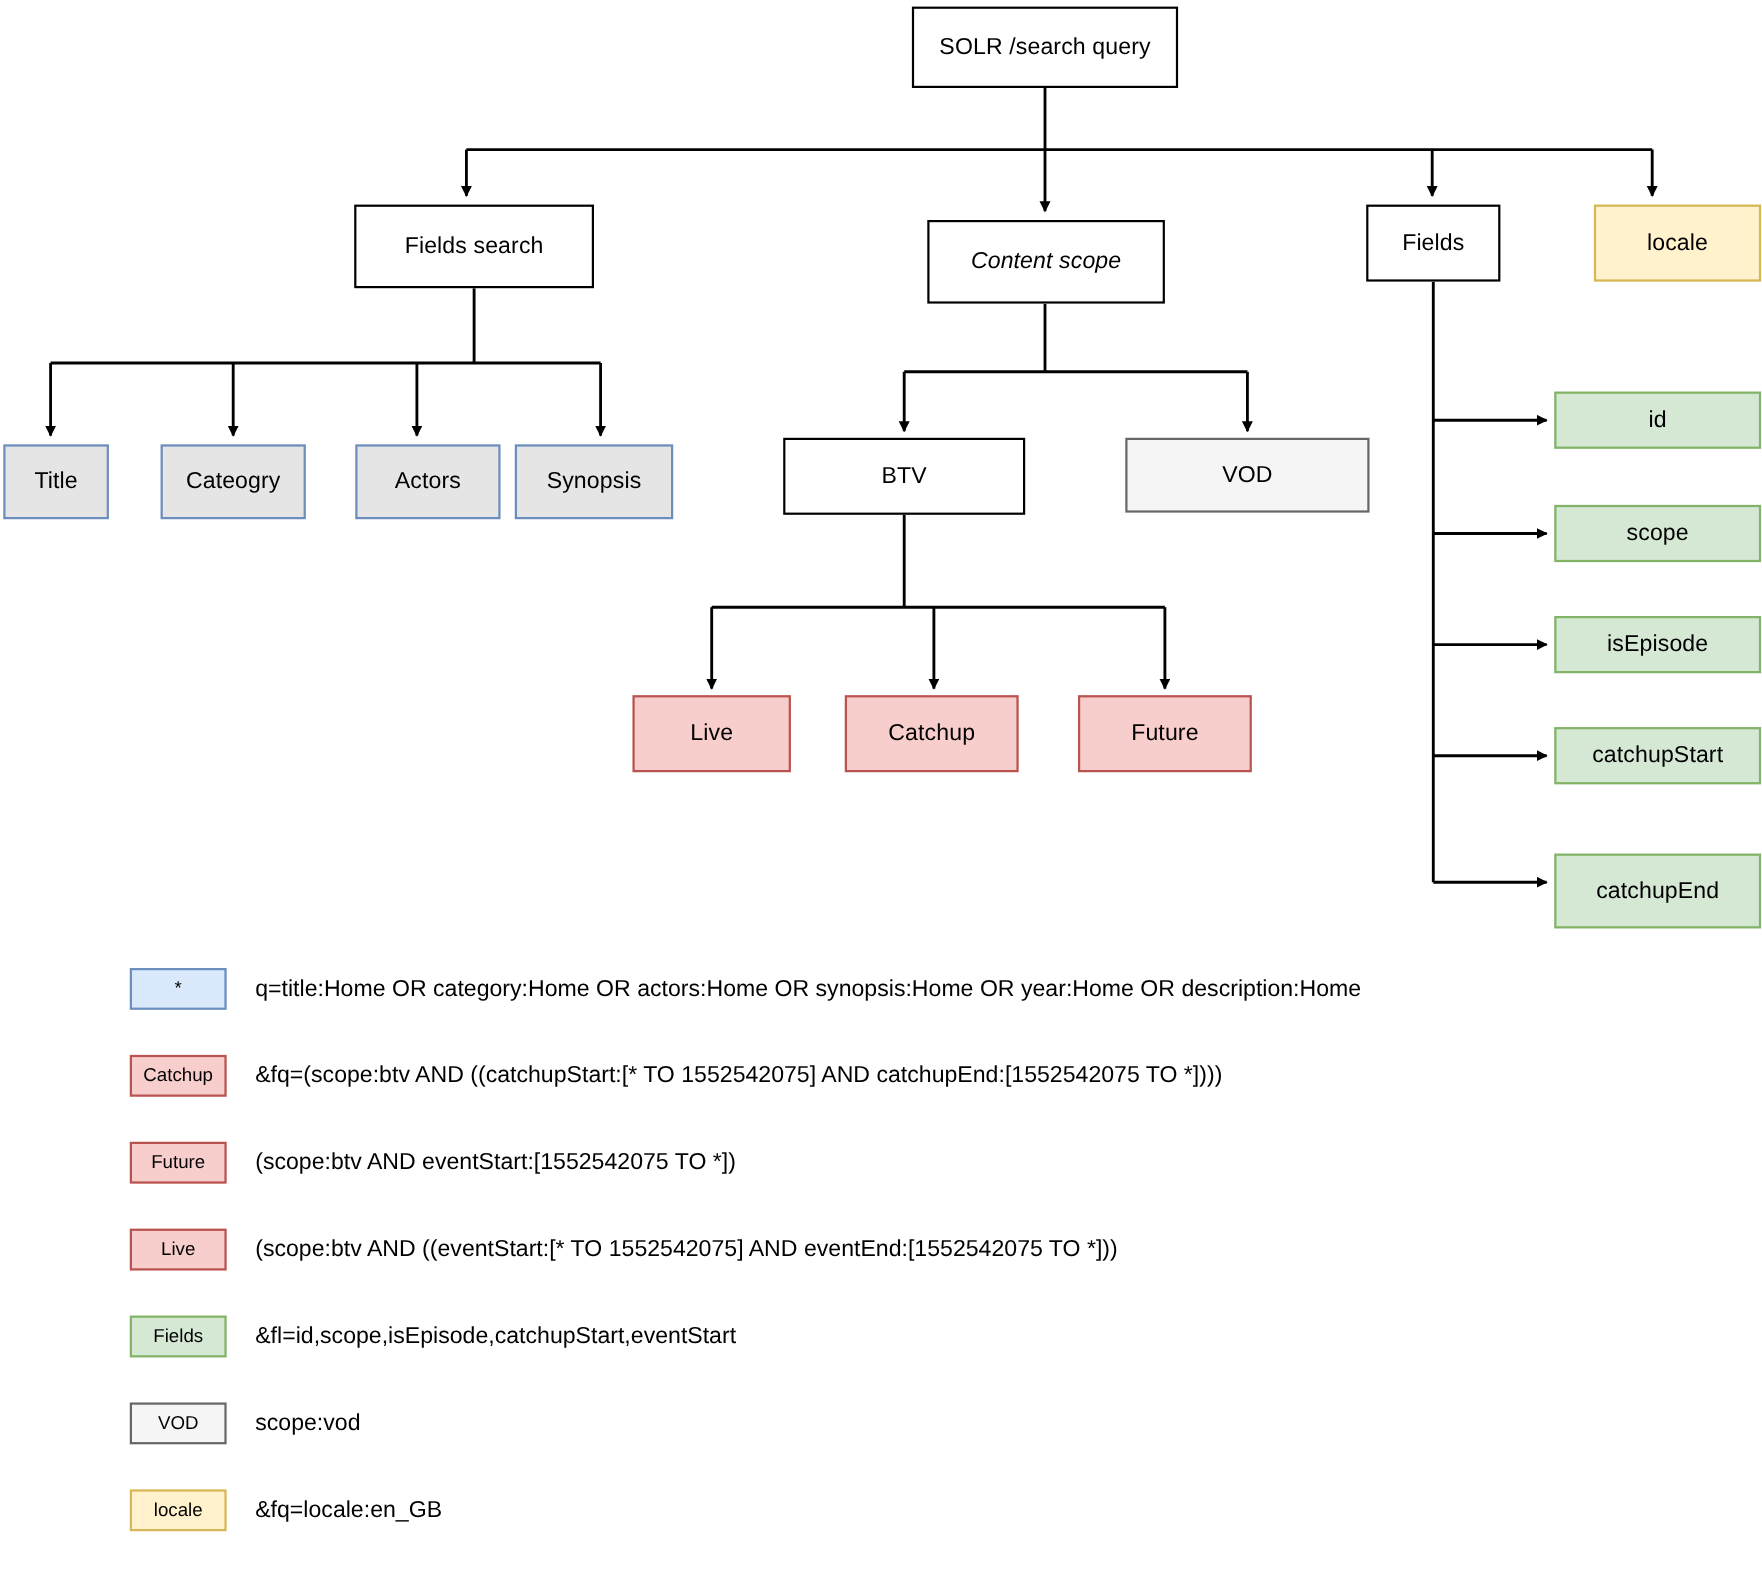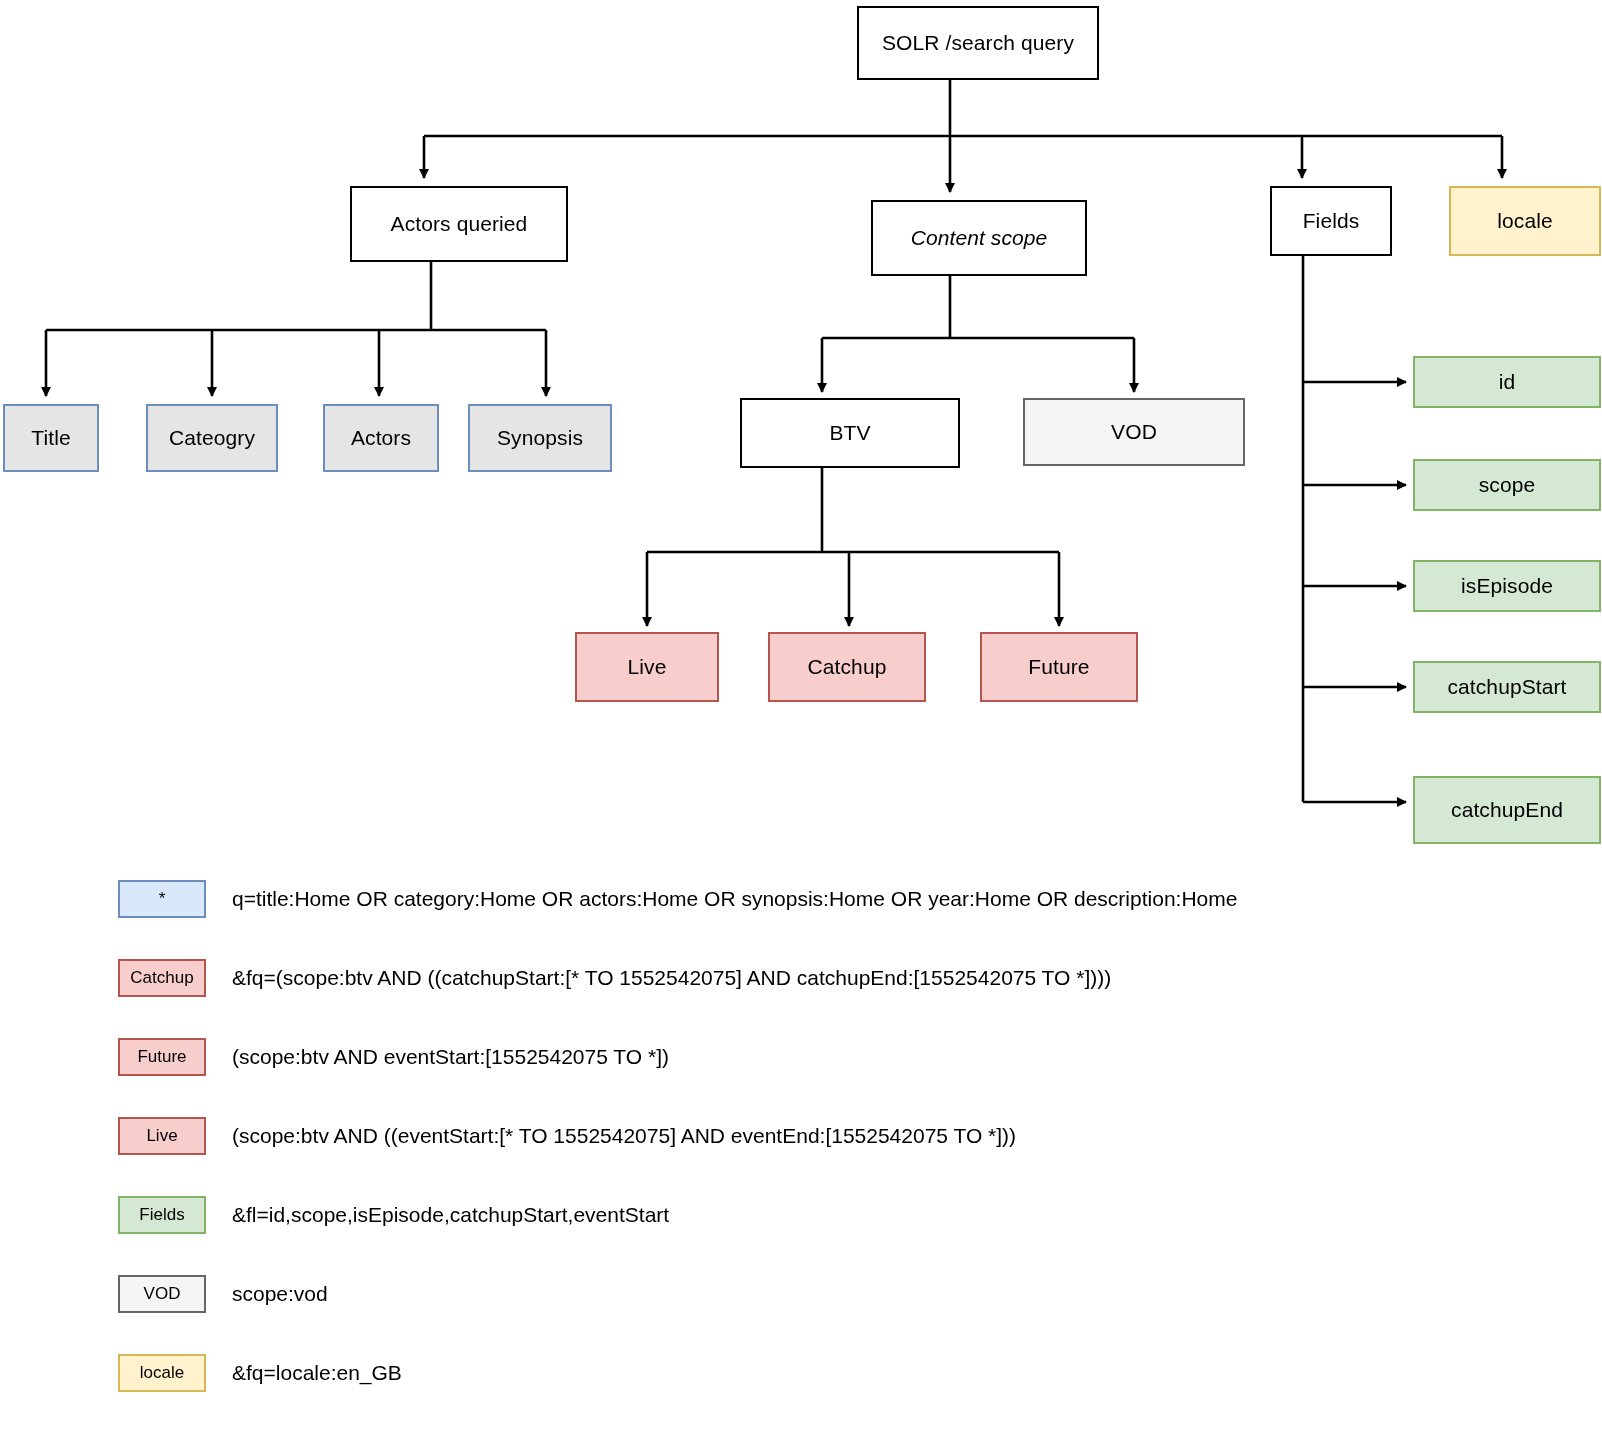--- a/index.html
+++ b/index.html
@@ -38,21 +38,21 @@
     justify-content: center;
     text-align: center;
     font-size: 21px;
     line-height: 1.15;
     letter-spacing: 0.1px;
     background: #ffffff;
     border: 2px solid #000000;
     color: #000000;
     white-space: nowrap;
   }
-  .node.plain   { background:#ffffff; border-color:#000000;margin-left:28px; }
+  .node.plain   { background:#ffffff; border-color:#000000; }
   .node.blue    { background:#e5e5e5; border-color:#6c8ebf; }
   .node.red     { background:#f8cecc; border-color:#b85450; }
   .node.green   { background:#d5e8d4; border-color:#82b366; }
   .node.yellow  { background:#fff2cc; border-color:#d6b656; }
   .node.grey    { background:#f5f5f5; border-color:#666666; }
 
   
   .legend {
     position: absolute;
     left: 0;
@@ -137,42 +137,42 @@
       <path d="M1303,687 L1406,687" marker-end="url(#arrow)"></path>
       <path d="M1303,802 L1406,802" marker-end="url(#arrow)"></path>
     </g>
   </svg>
 
   <div class="node plain" style="left:829px; top:6px; width:242px; height:74px;">
     <span>SOLR /search query</span>
   </div>
 
   <div class="node plain" style="left:322px; top:186px; width:218px; height:76px;">
-    <span>Actors queried</span>
+    <span>Fields search</span>
   </div>
 
   <div class="node plain" style="left:843px; top:200px; width:216px; height:76px;font-style:italic;">
     <span>Content scope</span>
   </div>
 
   <div class="node plain" style="left:1242px; top:186px; width:122px; height:70px;">
     <span>Fields</span>
   </div>
 
   <div class="node yellow" style="left:1449px; top:186px; width:152px; height:70px;">
     <span>locale</span>
   </div>
 
   <div class="node blue" style="left:3px; top:404px; width:96px; height:68px;">
     <span>Title</span>
   </div>
   <div class="node blue" style="left:146px; top:404px; width:132px; height:68px;">
     <span>Cateogry</span>
   </div>
-  <div class="node blue" style="left:323px; top:404px; width:116px; height:68px;">
+  <div class="node blue" style="left:323px; top:404px; width:132px; height:68px;">
     <span>Actors</span>
   </div>
   <div class="node blue" style="left:468px; top:404px; width:144px; height:68px;">
     <span>Synopsis</span>
   </div>
 
   <div class="node plain" style="left:712px; top:398px; width:220px; height:70px;">
     <span>BTV</span>
   </div>
   <div class="node grey" style="left:1023px; top:398px; width:222px; height:68px;">

